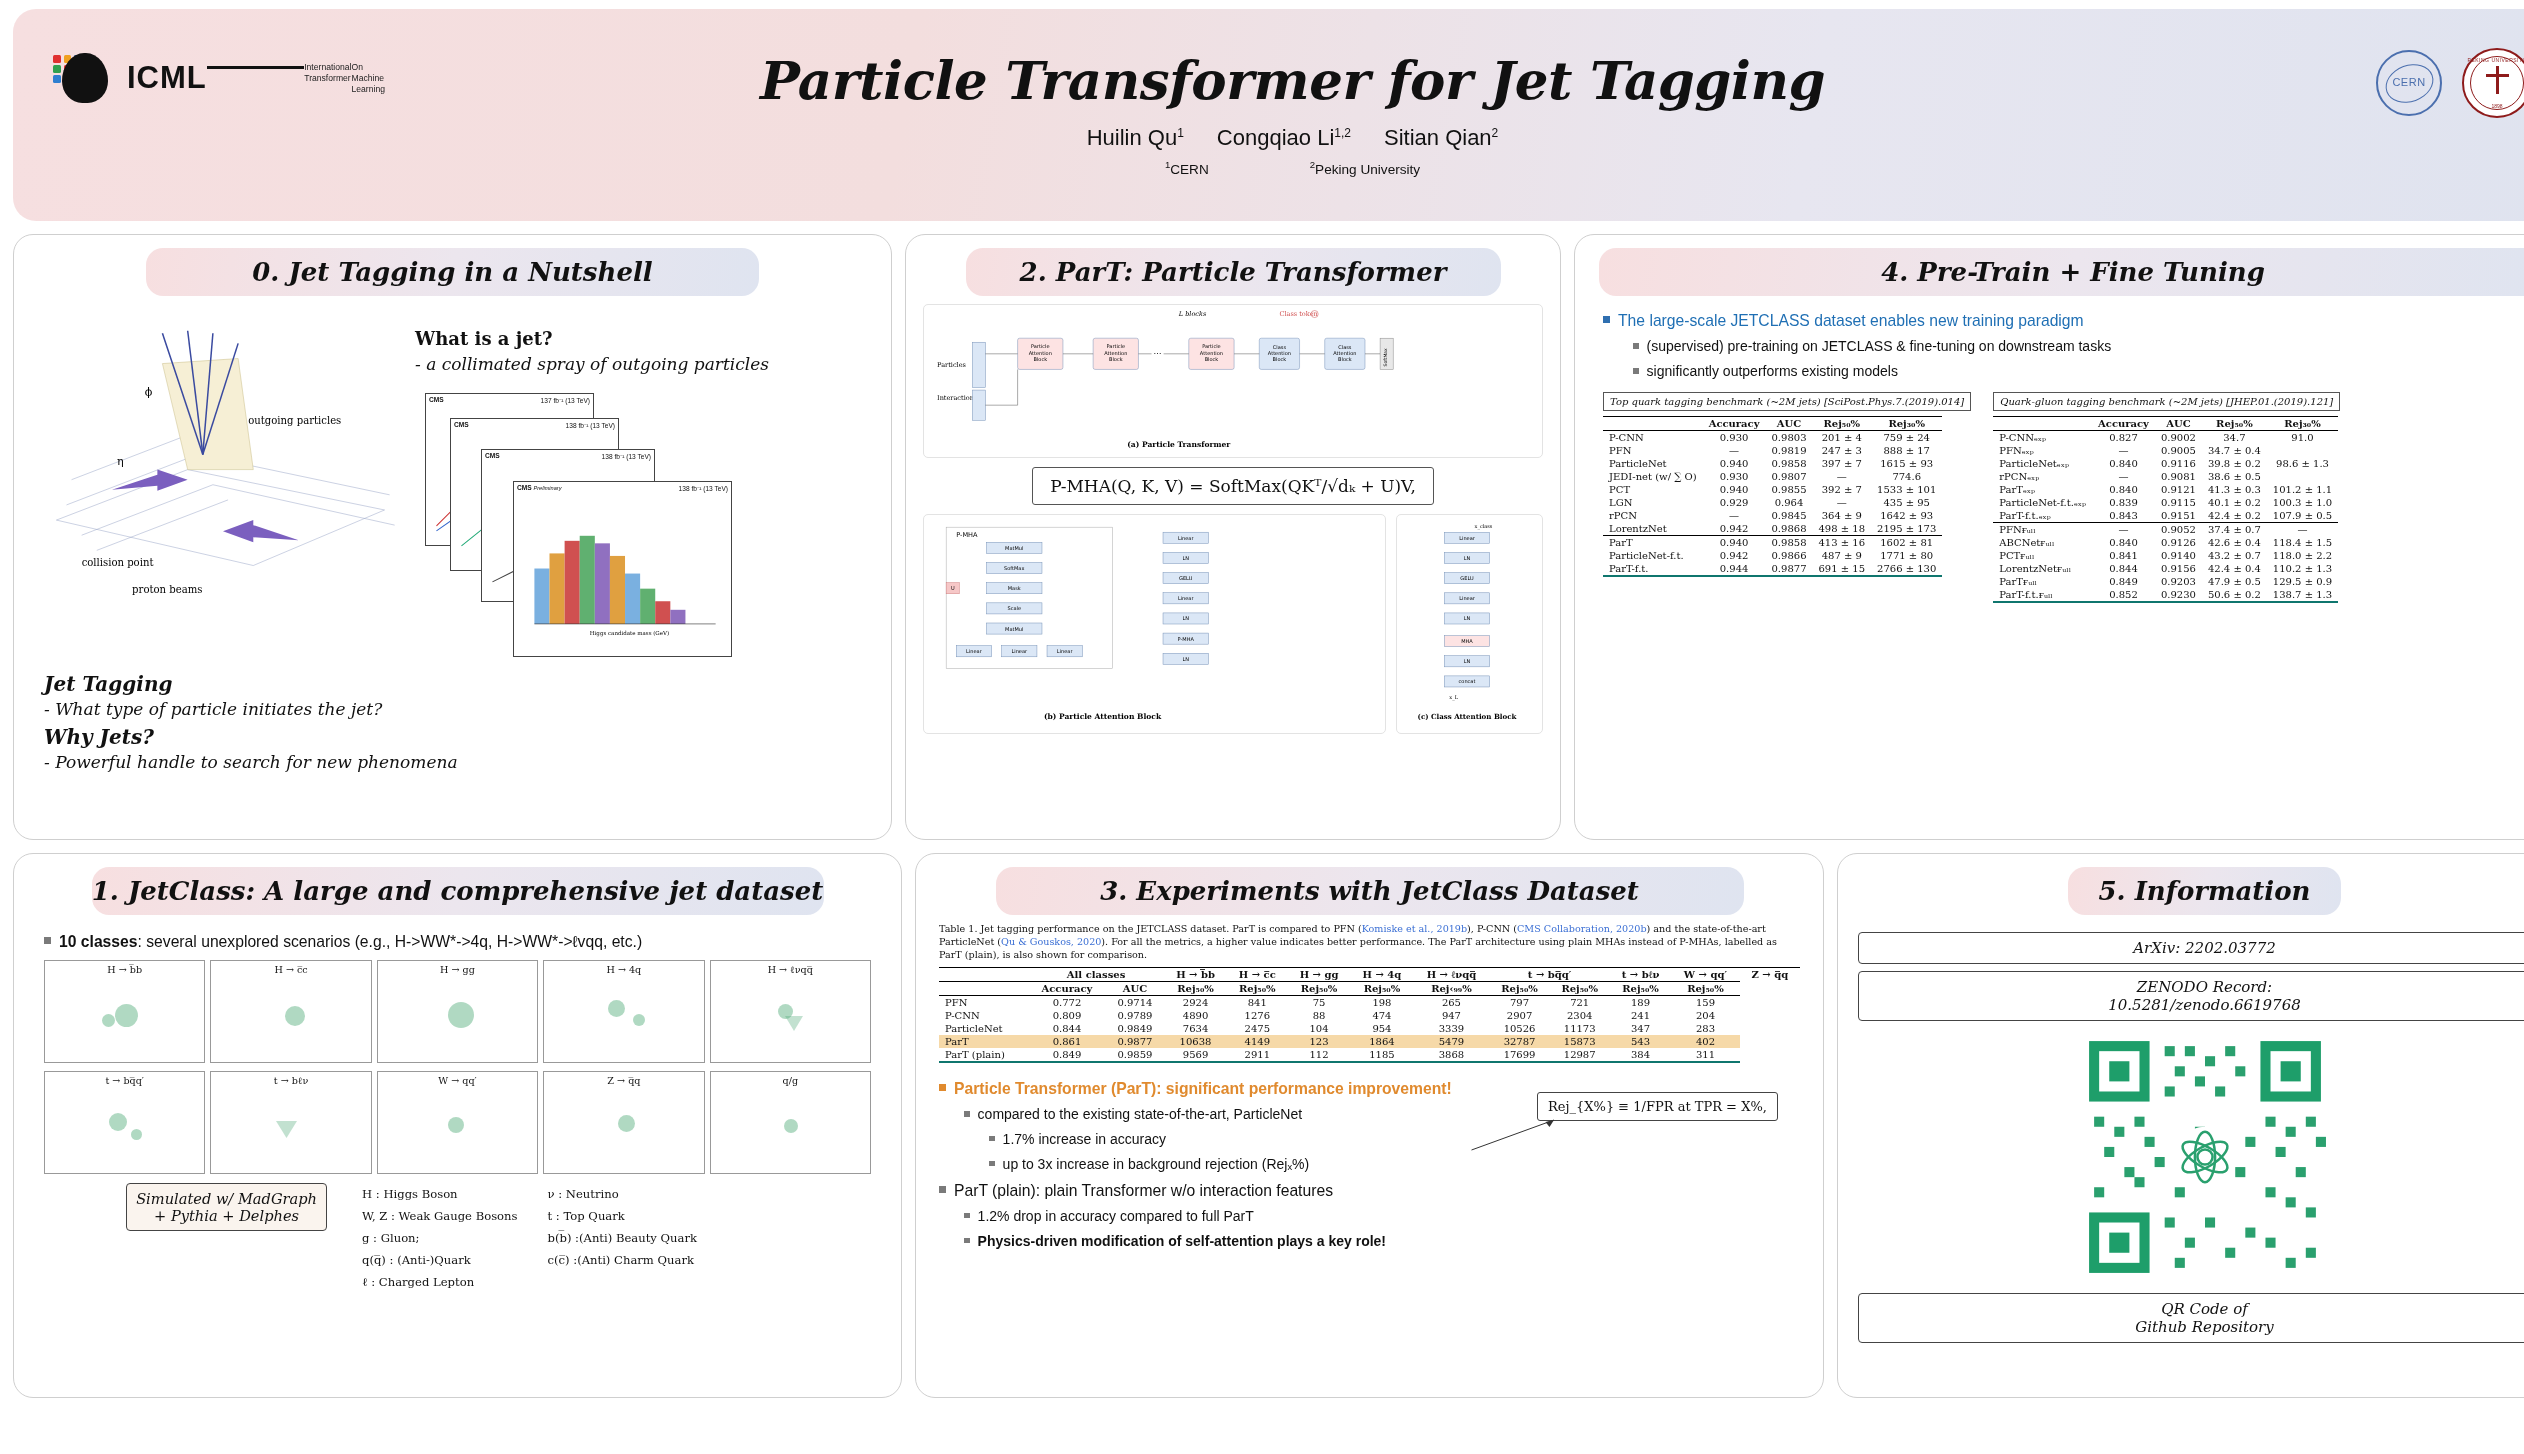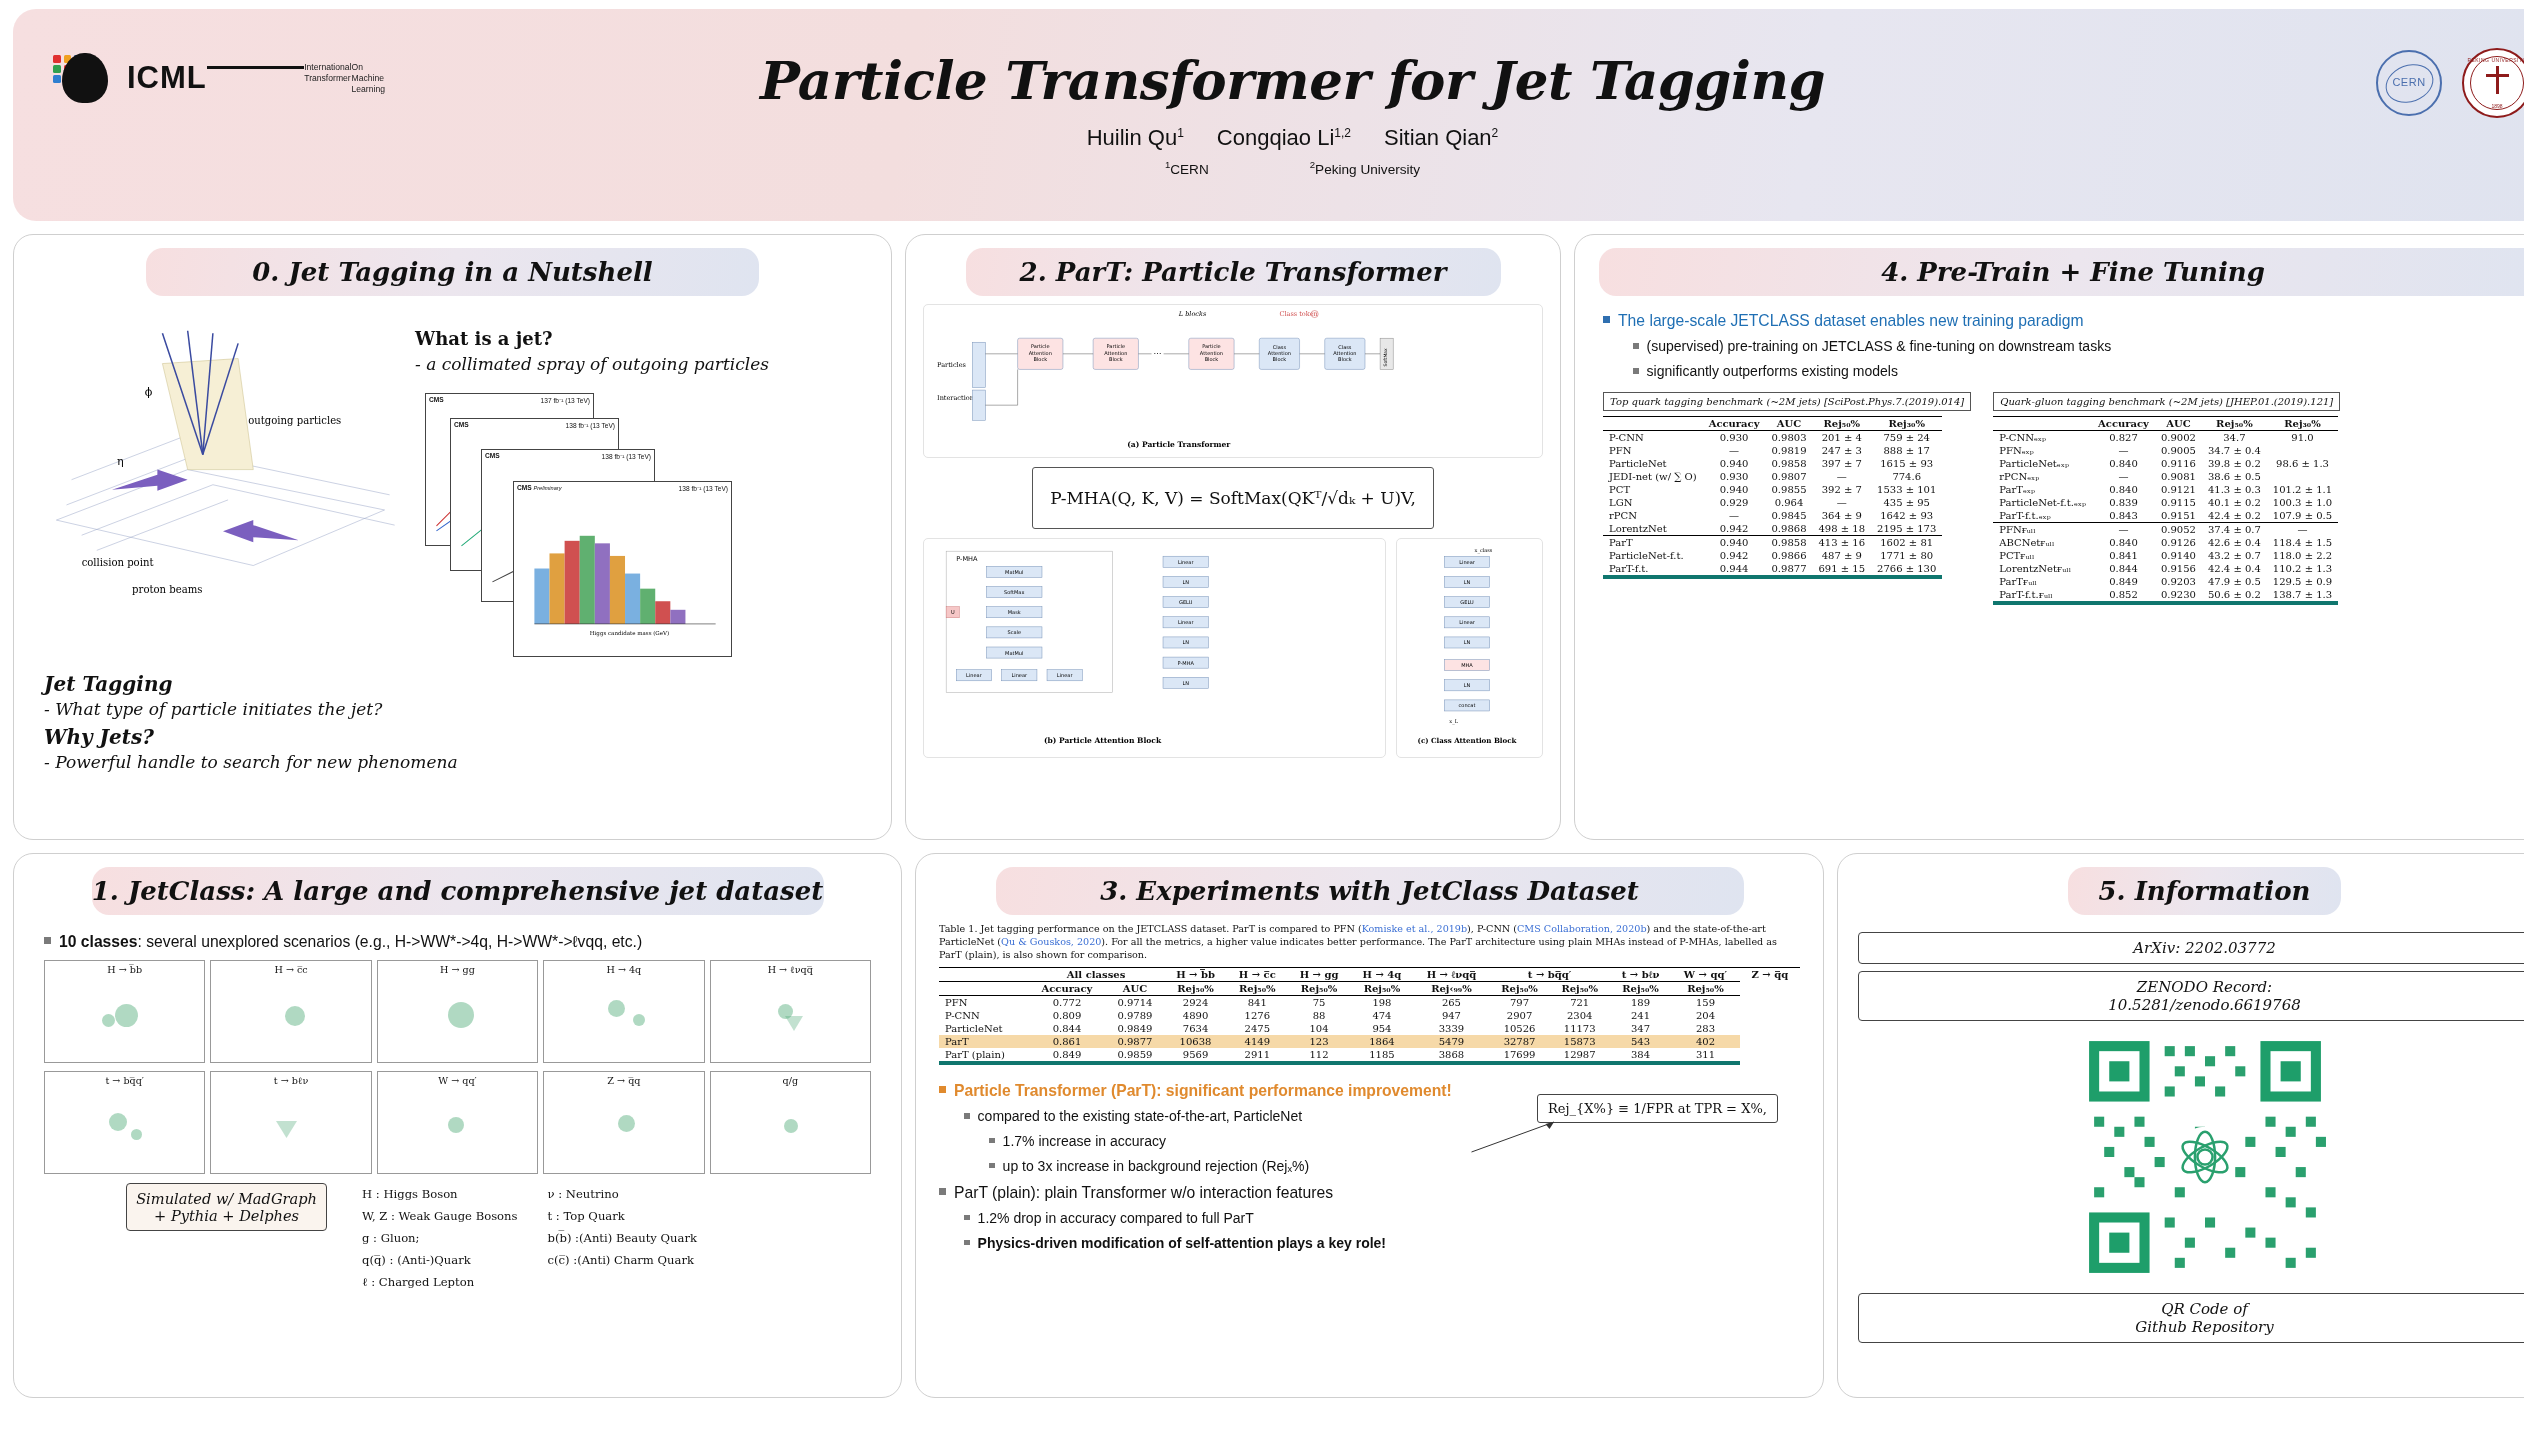--- a/index.html
+++ b/index.html
@@ -91,39 +91,39 @@
   .plots-stack { position:relative; height:283px; margin-top:9px; }
   .plotbox { position:absolute; background:#fff; border:1px solid #444; }
   .plotbox .ttl { font-size:6.6px; padding:1.5px 3px; color:#111; }
   .nut-foot { padding:0 30px 15px; }
   .nut-foot .h { font-size:20px; font-weight:bold; font-style:italic; font-family:"DejaVu Serif",serif; margin-top:6px;}
   .nut-foot .s { font-size:17px; font-style:italic; font-family:"DejaVu Serif",serif; margin-top:3px;}
 
   
   .part-body { padding:8px 17px; }
   .diagram-box { border:0.5px solid #e3e3e3; border-radius:5px; padding:2px; }
-  .formula-box { border:1px solid #555; border-radius:3px; margin:9px auto; padding:20px 13px; width:374px; text-align:center; font-size:17px; font-family:"DejaVu Serif",serif;}
+  .formula-box { border:1px solid #555; border-radius:3px; margin:9px auto; padding:8px 13px; width:374px; text-align:center; font-size:17px; font-family:"DejaVu Serif",serif;}
 
   
   .pt-body { padding:8px 28px; }
   .bullet { display:flex; gap:8px; align-items:flex-start; margin:6px 0; }
   .bullet .sq { width:7px; height:7px; background:#7a7a7a; margin-top:6px; flex:none; }
   .bullet .sq.blue { background:#2f6fb0; }
   .bullet .sq.small { width:5.6px; height:5.6px; }
   .b-txt { font-size:15.7px; line-height:1.35; }
   .b-txt.lvl2 { font-size:14px; }
   .b-blue { color:#1f6fb4; }
   .tbl-wrap { display:flex; gap:22px; margin-top:11px; }
   .tbl-title { border:0.5px solid #555; display:inline-block; padding:3px 6px; font-size:10px; font-style:italic; font-family:"DejaVu Serif",serif; margin-bottom:5px;}
   table.sci { border-collapse:collapse; font-family:"DejaVu Serif", serif; }
   table.sci th, table.sci td { padding:1px 6px; font-size:10px; white-space:nowrap; text-align:center;}
   table.sci td.l, table.sci th.l { text-align:left; }
   table.sci tr.toprule td, table.sci tr.toprule th { border-top:1px solid #000; }
   table.sci tr.midrule td, table.sci tr.midrule th { border-top:0.5px solid #000; }
-  table.sci tr.botrule td { border-bottom:4px solid #0f766e; }
+  table.sci tr.botrule td { border-bottom:2px solid #0f766e; }
   .bold { font-weight:normal;margin-top:31px; }
 
   
   .row2 { height:545px; }
   .c-jetclass { width:889px; }
   .c-exp { width:909px; }
   .c-info { flex:1; }
   .c-jetclass .card-title { width:732px; font-size:26px; padding:9px 0; }
   .c-exp .card-title { width:732px; font-size:26px; padding:9px 8px; }
   .c-info .card-title { width:273px; font-size:26px; padding:9px 0; }

